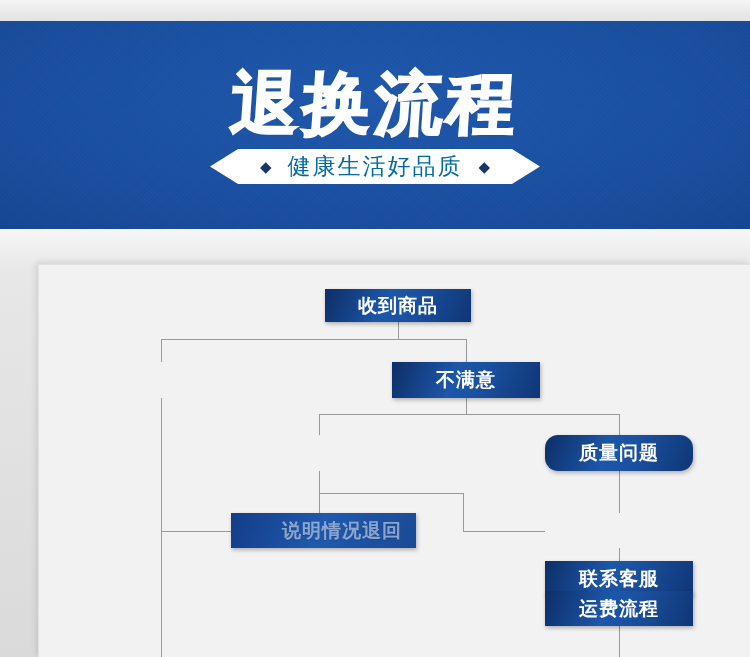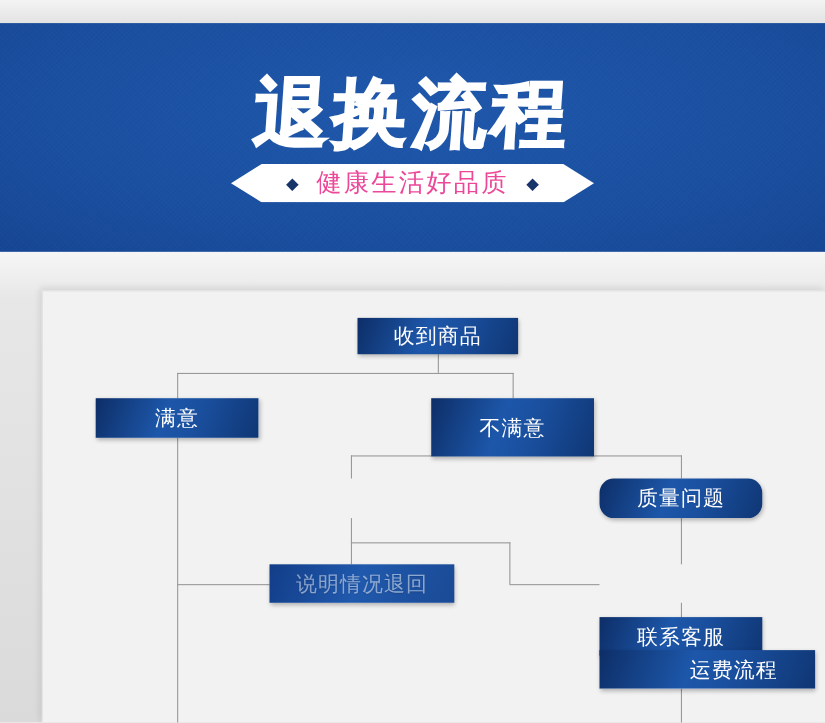--- a/index.html
+++ b/index.html
@@ -19,53 +19,53 @@
       repeating-linear-gradient(45deg, rgba(255,255,255,.02) 0 1px, rgba(0,0,0,0) 1px 3px),
       repeating-linear-gradient(-45deg, rgba(0,0,0,.03) 0 1px, rgba(0,0,0,0) 1px 3px);}
   .banner-title{position:absolute;left:0;top:40px;width:750px;height:86px;
     text-align:center;color:#ffffff;font-size:68px;line-height:86px;
     font-weight:900;letter-spacing:4px;transform:skewX(-4deg);
     -webkit-text-stroke:2px #ffffff;}
   .ribbon{position:absolute;left:50%;top:128px;transform:translateX(-50%);
     width:330px;height:35px;background:#ffffff;
     clip-path:polygon(0 50%, 8.5% 0, 91.5% 0, 100% 50%, 91.5% 100%, 8.5% 100%);
     display:flex;align-items:center;justify-content:center;}
-  .ribbon-text{color:#ec4899;font-size:23px;font-weight:500;letter-spacing:2px;white-space:nowrap;}
+  .ribbon-text{color:#0369a1;font-size:23px;font-weight:500;letter-spacing:2px;white-space:nowrap;}
   .ribbon .diamond{color:#17356b;font-size:15px;margin:0 16px;font-weight:400;}
 
   
   .lower{position:absolute;left:0;top:229px;width:750px;height:428px;
     background:linear-gradient(#f6f6f6 0%, #e7e7e7 10%, #dadada 100%);}
 
   
   .panel{position:absolute;left:38px;top:264px;width:712px;height:393px;
     background:#f2f2f2;border:1px solid #e2e2e2;border-right:none;border-bottom:none;
     box-shadow:-2px -2px 6px rgba(0,0,0,0.10);box-sizing:border-box;}
 
   
   .vline,.hline{position:absolute;background:#999999;}
   .vline{width:1px;}
   .hline{height:1px;}
 
   
   .node{position:absolute;display:flex;align-items:center;justify-content:center;
-    color:#ffffff;font-size:19px;font-weight:400;letter-spacing:1px;
+    color:#ffffff;font-size:19px;font-weight:700;letter-spacing:1px;
     background:linear-gradient(110deg,#0d2e67 0%,#1d57aa 42%,#1a4f9e 62%,#0f3674 100%);
     box-shadow:1px 2px 4px rgba(0,0,0,0.28);}
   .node.muted{background:linear-gradient(110deg,#123d88 0%,#2059ad 48%,#1a4a95 100%);
     color:rgba(235,242,255,0.55);text-shadow:0 1px 1px rgba(0,0,0,0.15);}
 
   .n-received{left:286px;top:24px;width:146px;height:33px;}
   .n-satisfied{left:48px;top:97px;width:148px;height:36px;}
-  .n-unsatisfied{left:353px;top:97px;width:148px;height:53px;}
+  .n-unsatisfied{left:353px;top:97px;width:148px;height:36px;}
   .n-nonquality{left:206px;top:170px;width:148px;height:36px;}
   .n-quality{left:506px;top:170px;width:148px;height:36px;border-radius:13px;}
-  .n-explain{left:206px;top:248px;width:168px;height:35px;}
+  .n-explain{left:192px;top:248px;width:148px;height:35px;padding-left:37px;}
   .n-contact{left:506px;top:248px;width:148px;height:35px;margin-top:48px;}
-  .n-shipping{left:506px;top:326px;width:148px;height:35px;padding-left:48px;}
+  .n-shipping{left:506px;top:326px;width:148px;height:35px;}
 </style>
 </head>
 <body>
 
 <div class="stage">
 
   <div class="top-strip"></div>
 
   <div class="banner">
     <div class="banner-grain"></div>
@@ -93,21 +93,20 @@
     <div class="hline" style="left:280px;top:228px;width:145px"></div>
     <div class="vline" style="left:424px;top:228px;height:38px"></div>
     <div class="hline" style="left:424px;top:266px;width:82px"></div>
     <div class="vline" style="left:580px;top:206px;height:42px"></div>
     <div class="vline" style="left:122px;top:133px;height:260px"></div>
     <div class="hline" style="left:122px;top:266px;width:84px"></div>
     <div class="vline" style="left:580px;top:283px;height:43px"></div>
     <div class="vline" style="left:580px;top:361px;height:32px"></div>
 
     <div class="node n-received">收到商品</div>
-    <div class="node n-satisfied">满意</div>
     <div class="node n-unsatisfied">不满意</div>
     <div class="node n-quality">质量问题</div>
     <div class="node muted n-explain">说明情况退回</div>
     <div class="node n-contact">联系客服</div>
     <div class="node n-shipping">运费流程</div>
 
   </div>
 </div>
 
 </body></html>

